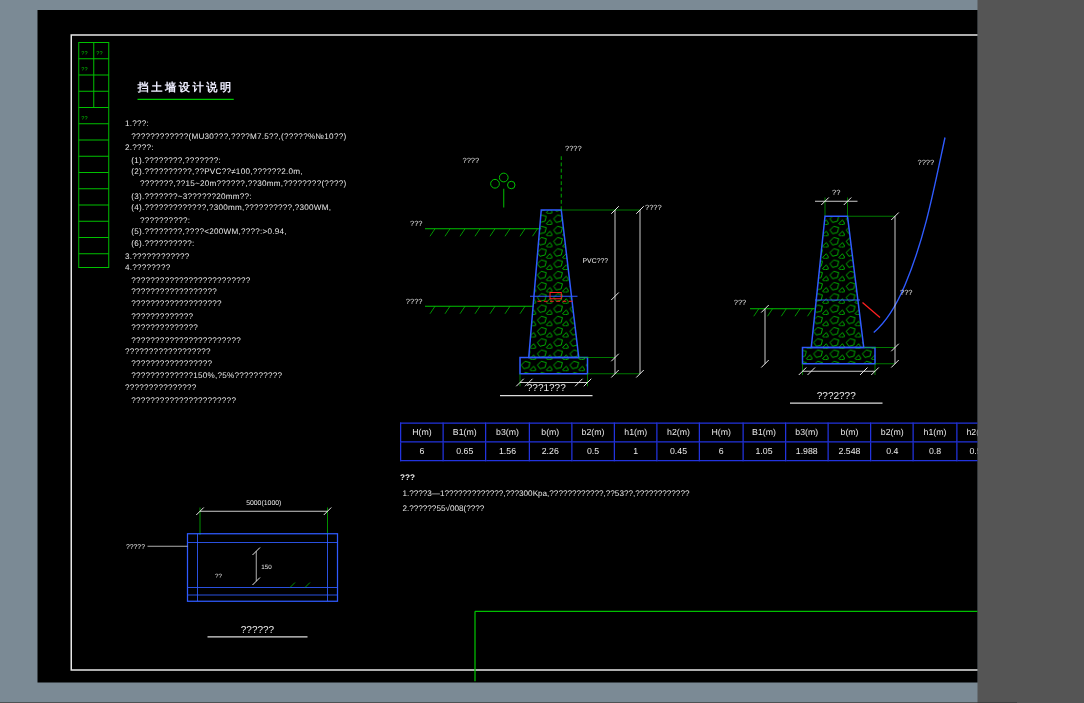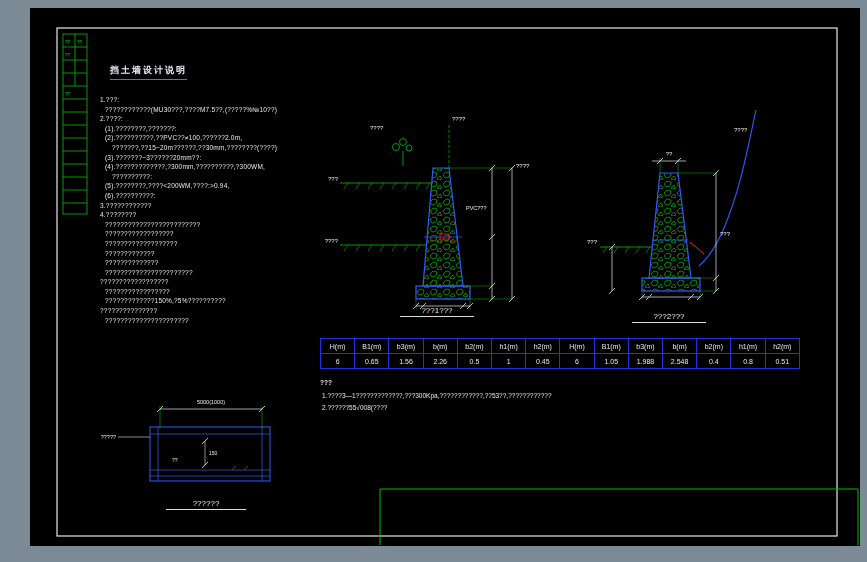--- a/index.html
+++ b/index.html
@@ -1,16 +1,16 @@
 <!DOCTYPE html>
 <html><head>
 <meta charset="utf-8">
 <style>
   html,body{margin:0;padding:0;background:#555;}
-  #screen{position:relative;width:867px;height:562px;background:#7b8a95;overflow:hidden;
+  #screen{position:relative;width:782px;height:562px;background:#7b8a95;overflow:hidden;
           font-family:"Liberation Sans",sans-serif;}
   #linework{position:absolute;left:0;top:0;}
   .ovl{position:absolute;color:#e9e9e9;}
   .cad-title{font-size:9px;font-weight:bold;letter-spacing:2px;color:#eef;
              border-bottom:1px solid #00c800;padding-bottom:2px;}
   .para{width:275px;font-size:6.5px;line-height:9.6px;letter-spacing:.2px;white-space:nowrap;}
   .ln{height:9.6px;overflow:hidden;}
   .i0{padding-left:0;} .i1{padding-left:5px;} .i2{padding-left:12px;}
   .caption{font-size:8px;text-align:center;border-bottom:1px solid #dcdcdc;padding-bottom:1px;}
   table.params{border-collapse:collapse;table-layout:fixed;width:480px;}

